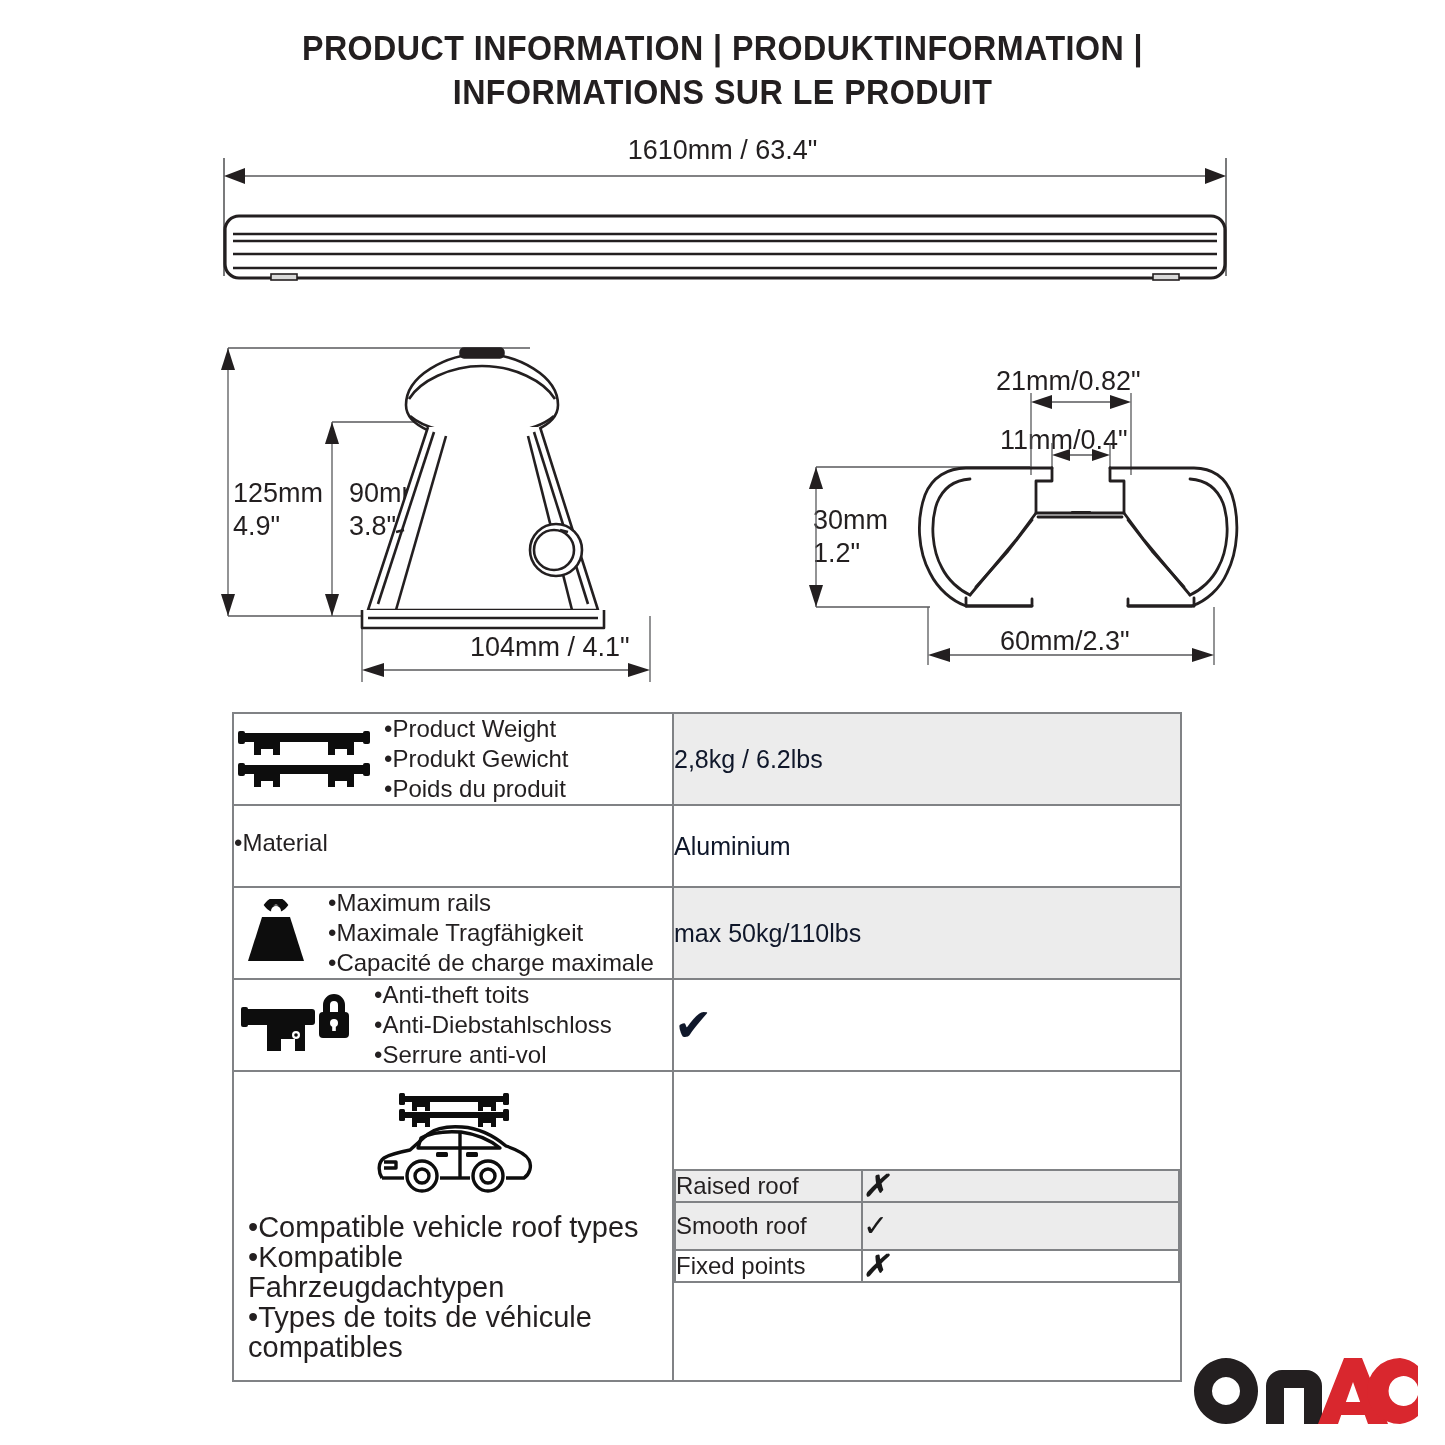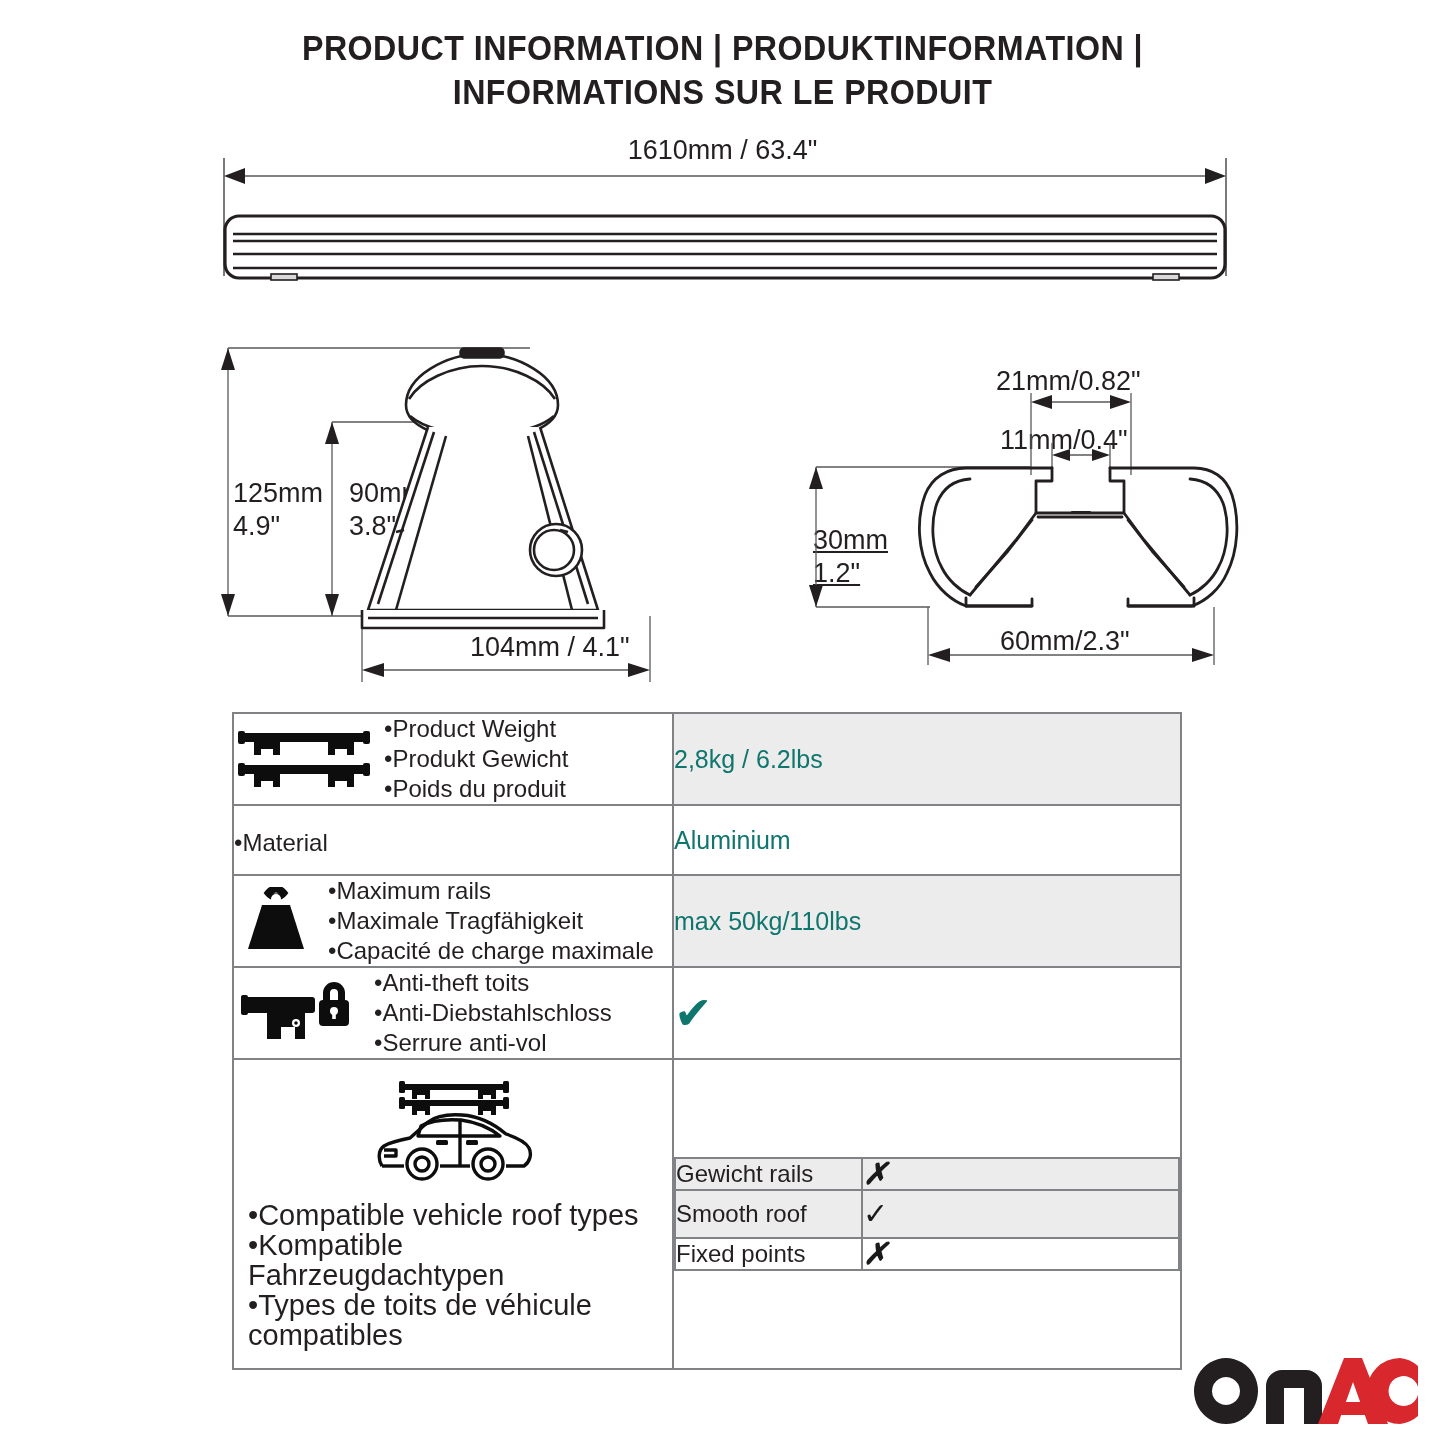--- a/index.html
+++ b/index.html
@@ -39,21 +39,21 @@
     border:2px solid #808285;
     border-collapse:collapse;
     background:#fff;
   }
   #spec-table td{
     border:2px solid #808285;
     vertical-align:middle;
     padding:0;
   }
   .lbl-cell{width:438px;padding:10px 8px 10px 14px;}
-  .val-cell{padding:10px 0 10px 24px;font-size:25px;color:#0f766e;}
+  .val-cell{padding:10px 0 10px 24px;font-size:25px;color:#0f172a;}
   .shade{background:#ececec;}
   .bullets{font-size:24px;line-height:30px;color:#231f20;}
   .bullets div{white-space:nowrap;}
   .lbl-flex{display:flex;align-items:center;gap:10px;}
   .icon-box{flex:0 0 auto;display:flex;align-items:center;justify-content:center;}
   .check{font-size:46px;line-height:46px;font-weight:400;}
   .cross{font-size:30px;line-height:30px;font-style:italic;font-weight:700;}
   .sub-t{width:100%;border-collapse:collapse;}
   .sub-t td{border:2px solid #808285;}
   .sub-t td.name{width:185px;padding:14px 0 14px 16px;font-size:24px;color:#231f20;}
@@ -151,21 +151,21 @@
       <circle cx="346" cy="218" r="26"></circle>
       <circle cx="344" cy="218" r="20"></circle>
 
       <line x1="186" y1="200" x2="194" y2="198"></line>
       <line x1="358" y1="200" x2="350" y2="198"></line>
     </g>
   </svg>
 
   <div class="dim" style="left:996px;top:365px;">21mm/0.82"</div>
   <div class="dim" style="left:1000px;top:424px;">11mm/0.4"</div>
-  <div class="dim" style="left:813px;top:524px;text-decoration:underline;"><span>30mm<br>1.2"</span></div>
+  <div class="dim" style="left:813px;top:504px;"><span>30mm<br>1.2"</span></div>
   <div class="dim" style="left:1000px;top:625px;">60mm/2.3"</div>
 
   <svg style="position:absolute;left:780px;top:355px;" width="460" height="330" viewBox="0 0 460 330">
 
     <g stroke="#58595b" stroke-width="1.3" fill="none">
       <line x1="251" y1="38" x2="251" y2="120"></line>
       <line x1="351" y1="38" x2="351" y2="120"></line>
       <line x1="272" y1="88" x2="272" y2="118"></line>
       <line x1="330" y1="88" x2="330" y2="118"></line>
       <line x1="36" y1="112" x2="250" y2="112"></line>
@@ -251,21 +251,21 @@
               <div>•Product Weight</div>
               <div>•Produkt Gewicht</div>
               <div>•Poids du produit</div>
             </div>
           </div>
         </td>
         <td class="val-cell shade">2,8kg / 6.2lbs</td>
       </tr>
 
       <tr>
-        <td class="lbl-cell" style="padding-top:22px;padding-bottom:16px;">
+        <td class="lbl-cell" style="padding-top:22px;padding-bottom:28px;">
           <div class="bullets">
             <div>•Material</div>
           </div>
         </td>
         <td class="val-cell">Aluminium</td>
       </tr>
 
       <tr>
         <td class="lbl-cell">
           <div class="lbl-flex">
@@ -364,21 +364,21 @@
               <div>•Kompatible Fahrzeugdachtypen</div>
               <div>•Types de toits de véhicule</div>
               <div>compatibles</div>
             </div>
           </div>
         </td>
         <td style="padding:0;">
           <table class="sub-t">
             <tbody>
               <tr class="shade">
-                <td class="name shade">Gewicht rails</td>
+                <td class="name shade">Raised roof</td>
                 <td class="mark shade">
                   <span class="cross">✗</span>
                 </td>
               </tr>
               <tr class="shade">
                 <td class="name shade">Smooth roof</td>
                 <td class="mark shade">
                   <span class="check" style="font-size:30px;">✓</span>
                 </td>
               </tr>

